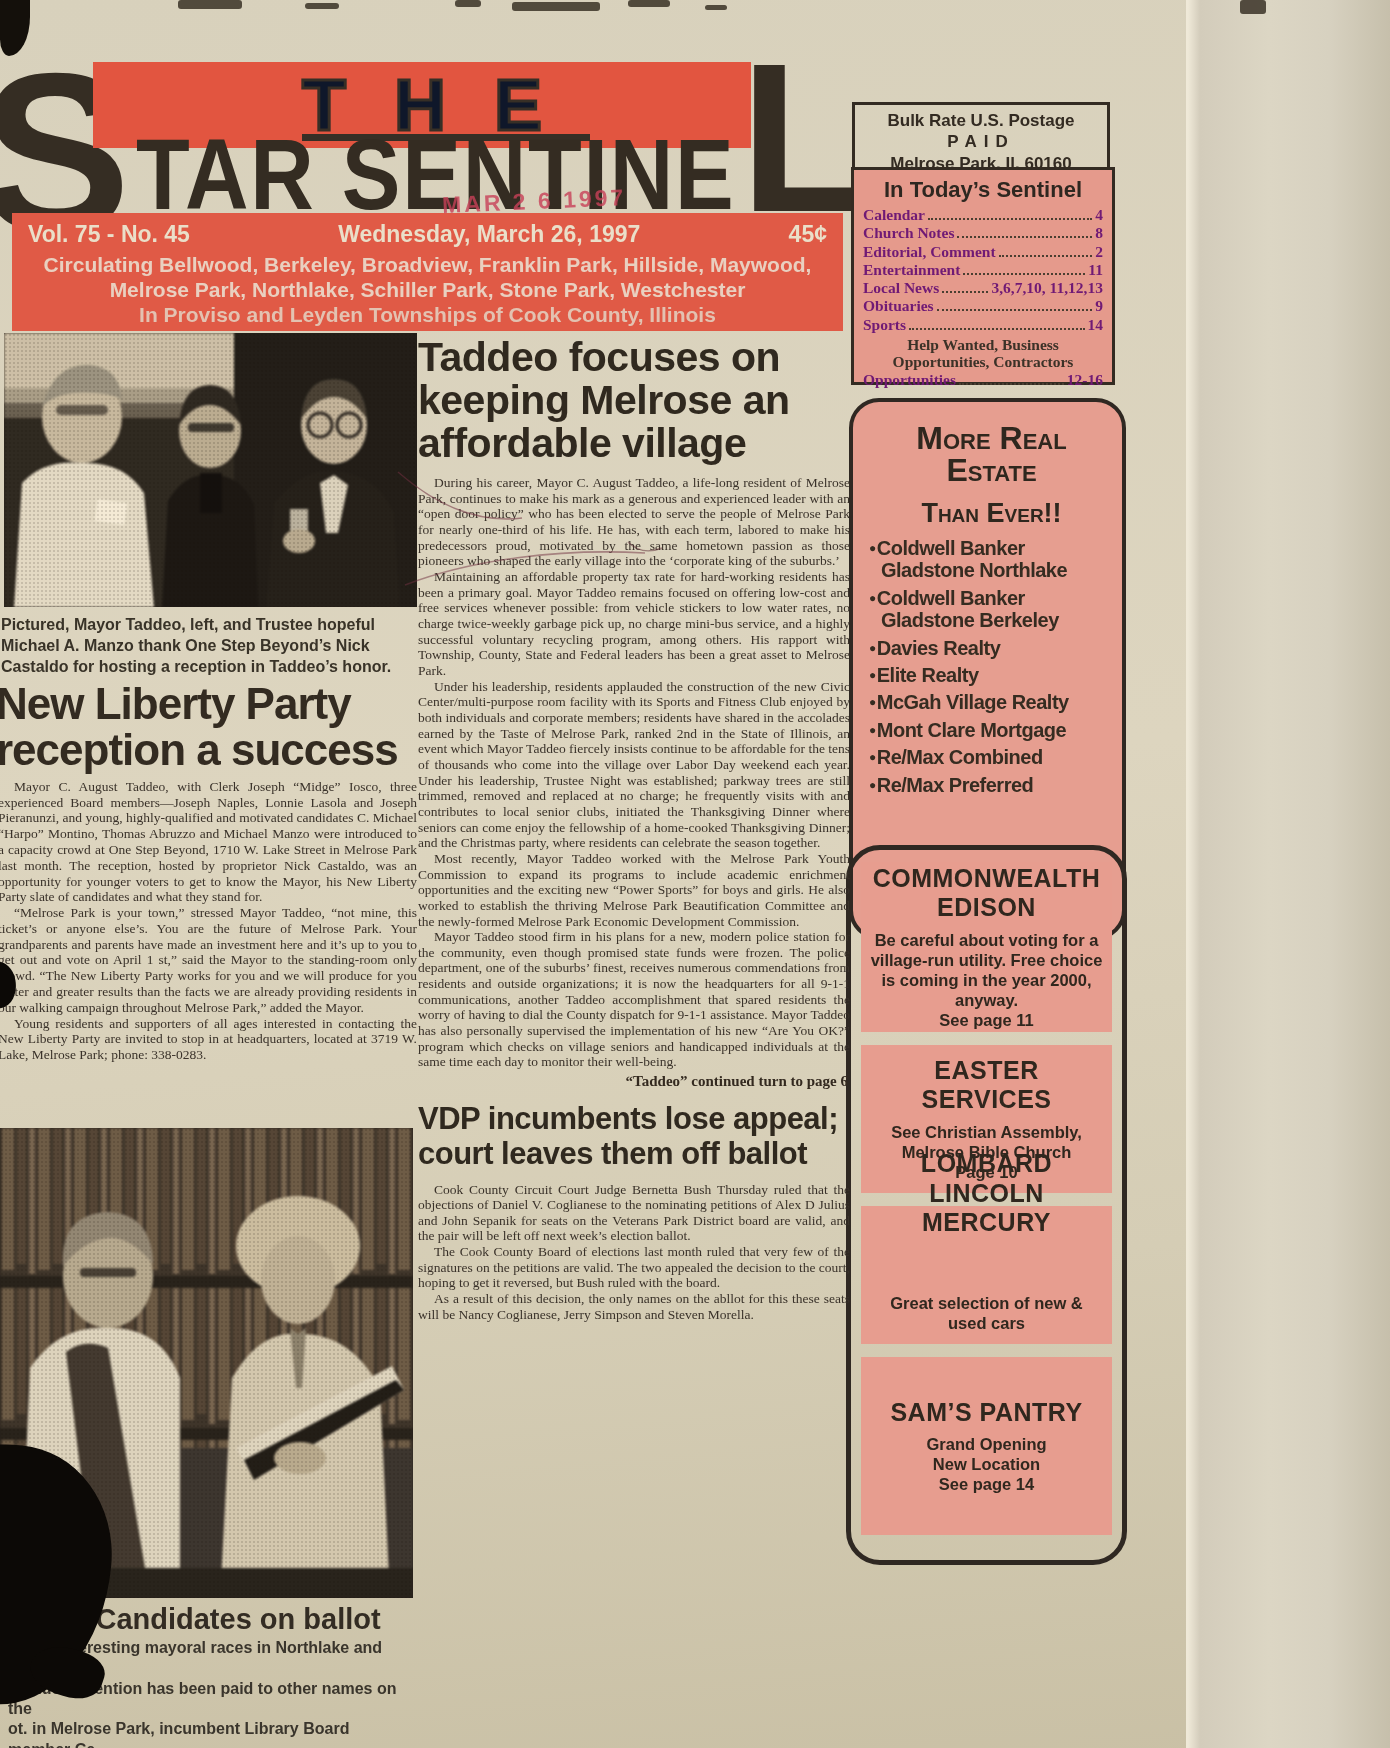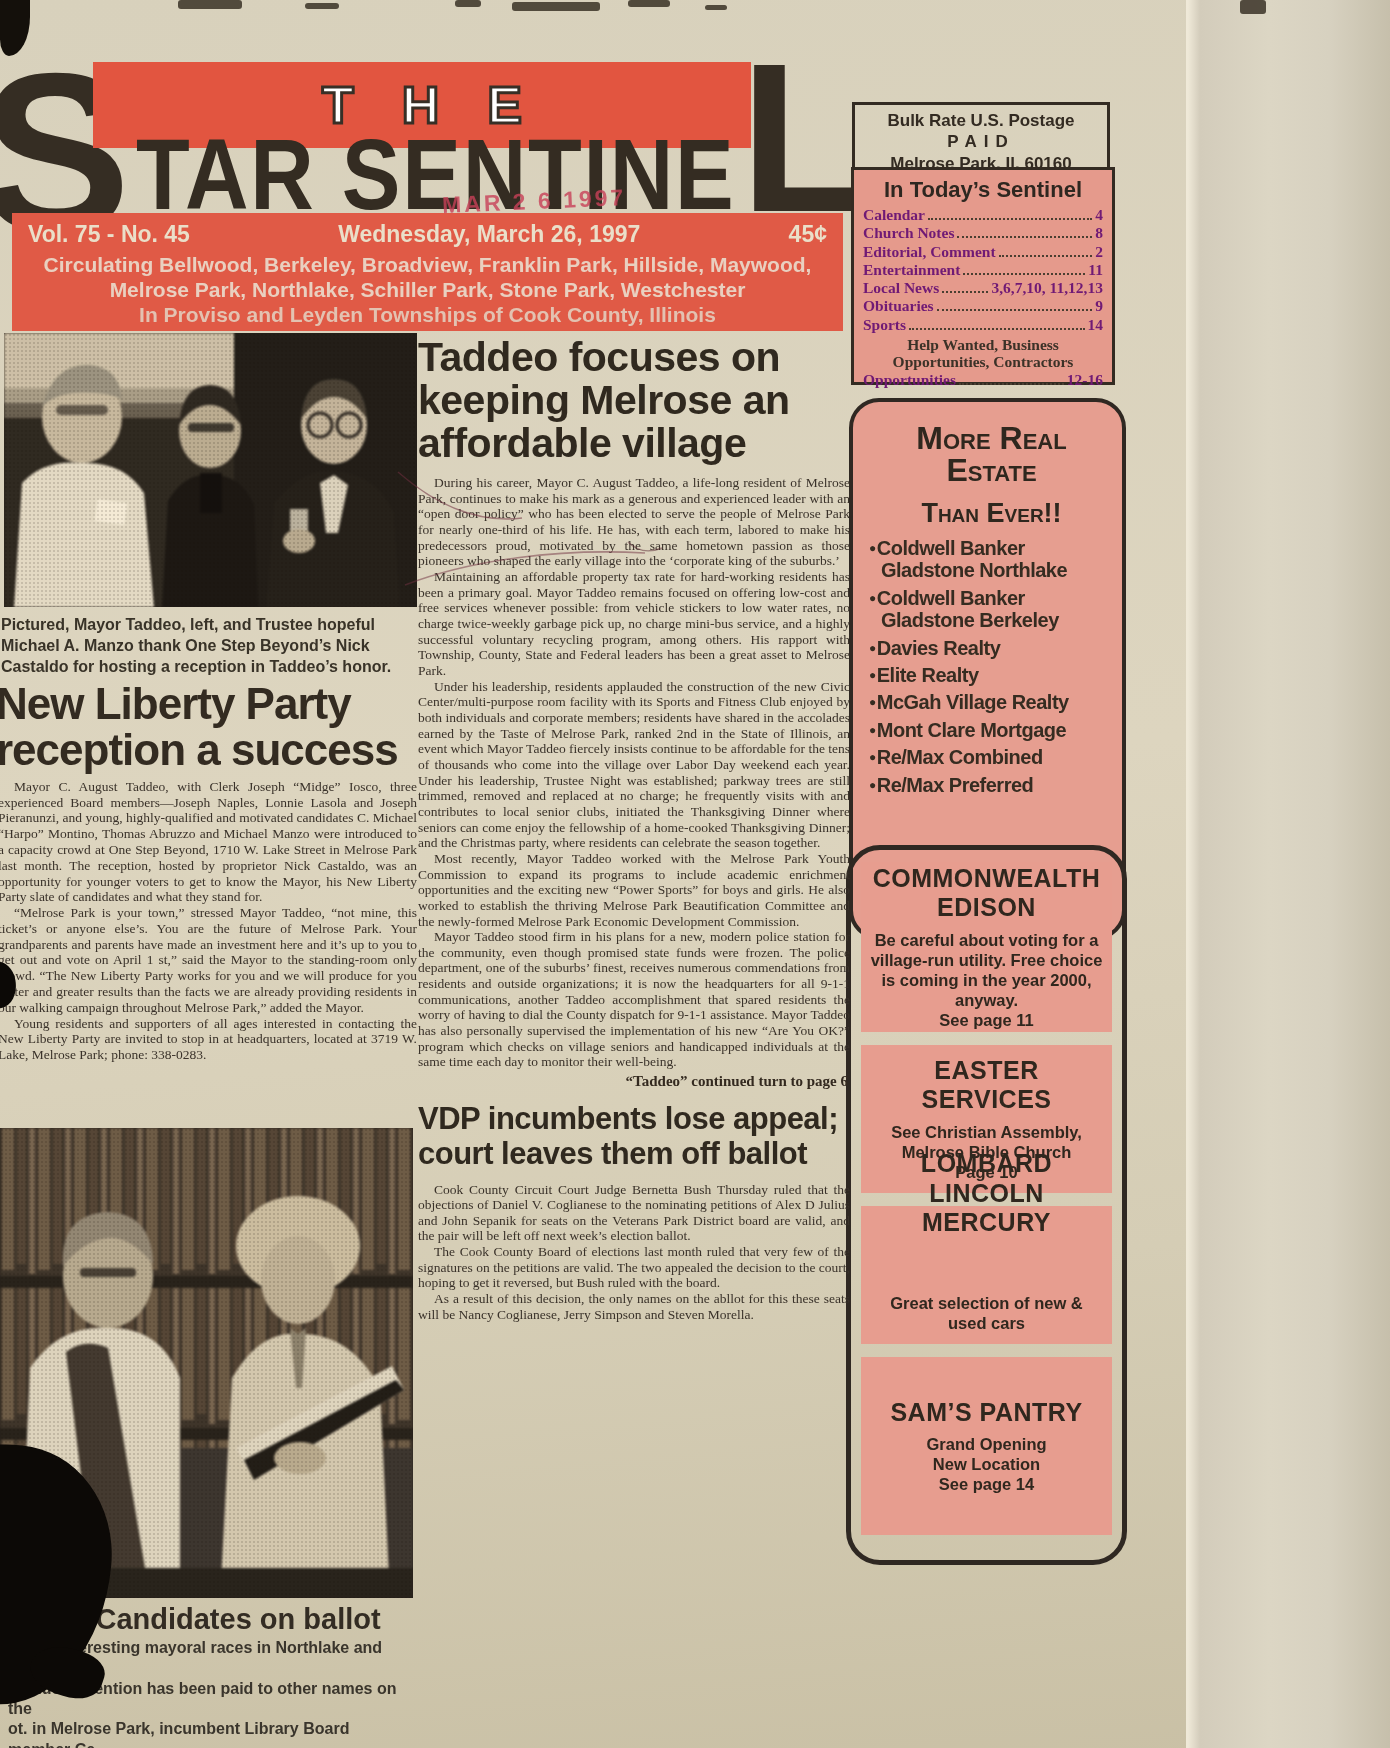--- a/index.html
+++ b/index.html
@@ -24,23 +24,23 @@
     position:absolute; left:-20px; top:40px;
     font-size:226px; font-weight:bold; line-height:1; letter-spacing:-6px;
     color:#352d23;
   }
   .the-box {
     position:absolute; left:93px; top:62px; width:658px; height:86px;
     background:#e25540;
     display:flex; align-items:center; justify-content:center;
   }
   .the-text {
-    font-size:52px; font-weight:bold; line-height:1;
+    font-size:72px; font-weight:bold; line-height:1;
     letter-spacing:48px; padding-left:48px;
-    color:#ffffff; -webkit-text-stroke:3px #372f26;
+    color:#0f172a;text-decoration:underline; -webkit-text-stroke:3px #372f26;
   }
   .mast-mid {
     position:absolute; left:136px; top:124px;
     font-size:100px; font-weight:bold; line-height:1; letter-spacing:2px;
     transform:scaleX(0.88); transform-origin:left top;
     color:#342c22;
   }
   .mast-l {
     position:absolute; left:740px; top:32px;
     font-size:212px; font-weight:bold; line-height:1;

